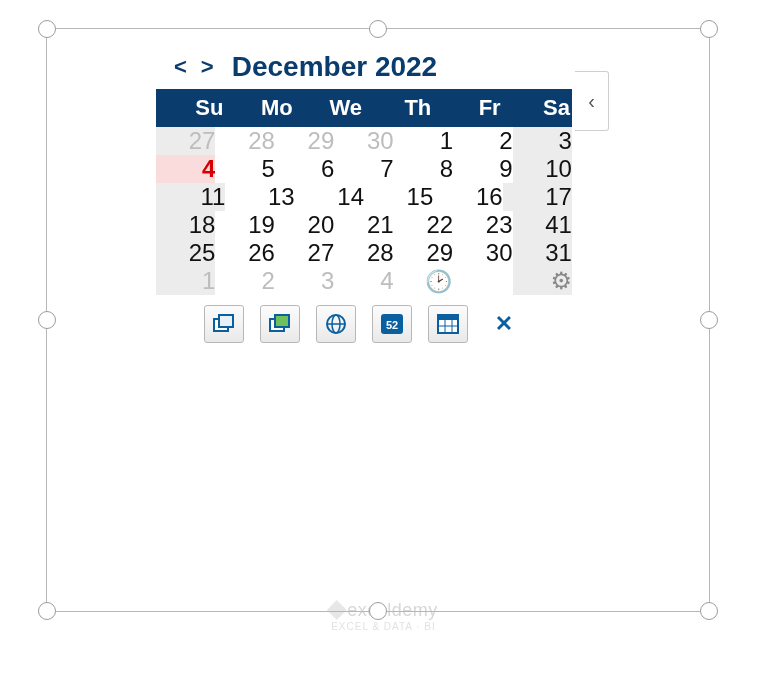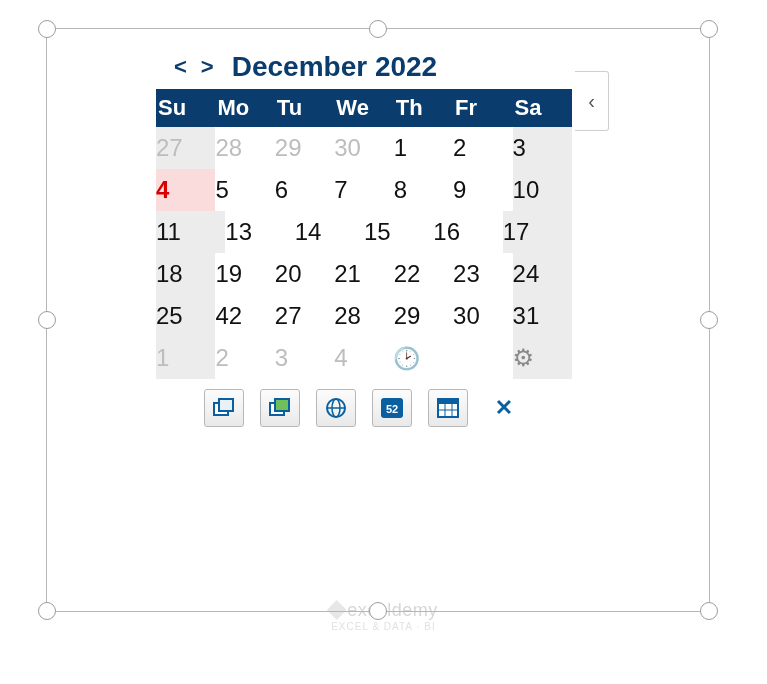--- a/index.html
+++ b/index.html
@@ -77,36 +77,36 @@
   .cal-title { white-space: nowrap; }
   .dow-row {
     display:flex;
     background:#0a3d6d;
     color:#fff;
     font-weight:700;
     font-size:22px;
   }
   .dow-row > div {
     flex:1;
-    text-align:left;
+    text-align:right;
     padding:6px 2px;
   }
   .grid {
     display:flex; flex-direction:column;
   }
   .week {
     display:flex;
   }
   .day {
     flex:1;
-    text-align:left;
+    text-align:right;
     font-size:24px;
     font-weight:500;
     color:#111;
-    padding:7px 0;
+    padding:0 0;
     background:#fff;
   }
   .day.weekend { background:#ececec; }
   .day.outside { color:#bdbdbd; }
   .day.today { background:#fbdcdc; color:#d60000; font-weight:700; }
   .day.icon-cell { color:#555; }
   .footer-row {
     display:flex;
     justify-content:center;
     gap:16px;
@@ -174,21 +174,20 @@
     <div class="cal-nav">
       <span>&lt;</span>
       <span>&gt;</span>
     </div>
     <div class="cal-title">December 2022</div>
   </div>
 
   <div class="dow-row" id="dow-row">
       <div>Su</div>
       <div>Mo</div>
-      <div>Tu</div>
       <div>We</div>
       <div>Th</div>
       <div>Fr</div>
       <div>Sa</div>
     </div>
 
   <div class="grid" id="grid">
       <div class="week">
         <div class="day weekend outside">27</div>
         <div class="day outside">28</div>
@@ -215,25 +214,25 @@
         <div class="day ">16</div>
         <div class="day weekend">17</div>
       </div>
       <div class="week">
         <div class="day weekend">18</div>
         <div class="day ">19</div>
         <div class="day ">20</div>
         <div class="day ">21</div>
         <div class="day ">22</div>
         <div class="day ">23</div>
-        <div class="day weekend">24</div>
+        <div class="day weekend">41</div>
       </div>
       <div class="week">
         <div class="day weekend">25</div>
-        <div class="day ">42</div>
+        <div class="day ">26</div>
         <div class="day ">27</div>
         <div class="day ">28</div>
         <div class="day ">29</div>
         <div class="day ">30</div>
         <div class="day weekend">31</div>
       </div>
       <div class="week">
         <div class="day weekend outside">1</div>
         <div class="day outside">2</div>
         <div class="day outside">3</div>

